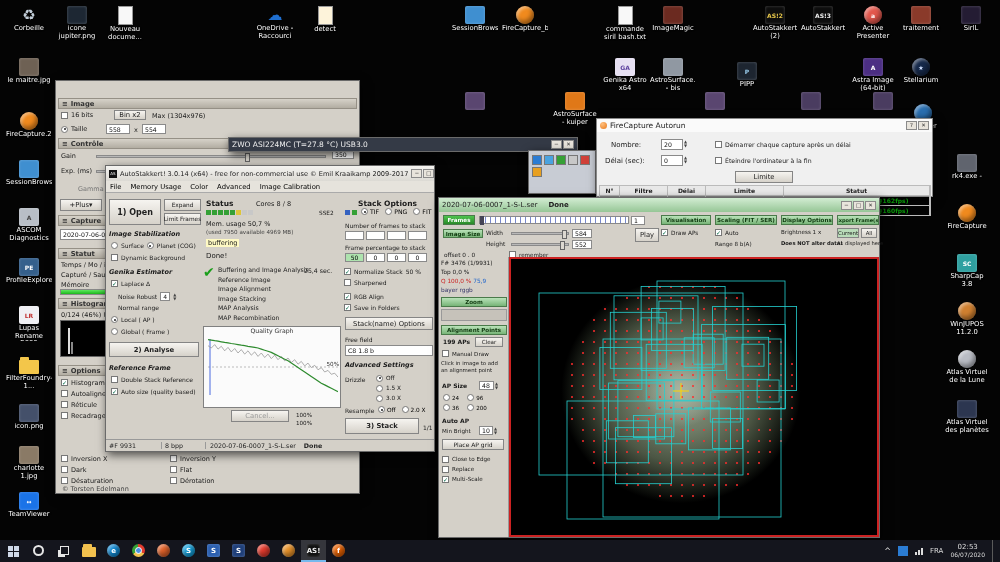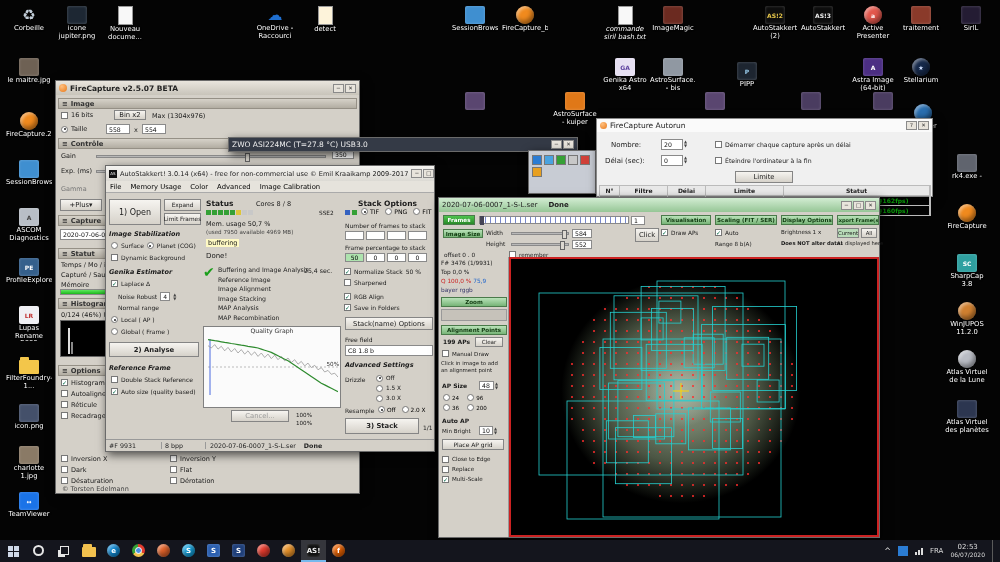--- a/index.html
+++ b/index.html
@@ -83,21 +83,21 @@
       <div class="lab">detect</div>
     </div>
       <div class="dicon" style="left: 452px; top: 6px;">
       <span class="glyphbox shape-square" style="background: rgb(63, 143, 208);"></span>
       <div class="lab">SessionBrowse...</div>
     </div>
       <div class="dicon" style="left: 502px; top: 6px;">
       <span class="glyphbox shape-circle" style="background: rgb(240, 138, 30);"></span>
       <div class="lab">FireCapture_beta</div>
     </div>
-      <div class="dicon" style="left: 602px; top: 6px; font-style: italic;">
+      <div class="dicon" style="left: 602px; top: 6px;">
       <span class="glyphbox shape-doc" style="background: rgb(248, 248, 248);"></span>
       <div class="lab">commande siril bash.txt</div>
     </div>
       <div class="dicon" style="left: 650px; top: 6px;">
       <span class="glyphbox shape-square" style="background: rgb(107, 42, 32);"></span>
       <div class="lab">ImageMagic</div>
     </div>
       <div class="dicon" style="left: 752px; top: 6px;">
       <span class="glyphbox shape-square" style="background: rgb(13, 13, 13); color: rgb(232, 200, 74);">AS!2</span>
       <div class="lab">AutoStakkert (2)</div>
@@ -231,28 +231,20 @@
       <div class="lab">Atlas Virtuel de la Lune</div>
     </div>
       <div class="dicon" style="left: 944px; top: 400px;">
       <span class="glyphbox shape-square" style="background: rgb(44, 54, 80);"></span>
       <div class="lab">Atlas Virtuel des planètes</div>
     </div>
     </div>
 </div>
 
 <div class="win" style="left:55px;top:80px;width:305px;height:414px;z-index:10">
-  <div class="tb" style="background:linear-gradient(#e9e5dd,#c8c4ba)">
-    <span style="width:8px;height:8px;border-radius:50%;background:radial-gradient(circle at 35% 30%,#ffc080,#e87818);flex:none"></span>
-    <span style="font-weight:bold">FireCapture v2.5.07 BETA</span>
-    <span class="wbtns">
-        <span class="wb">─</span>
-        <span class="wb">✕</span>
-      </span>
-  </div>
 
   <div class="sechdr" style="top:17px">
       <span>≡</span>
       <span>Image</span>
     </div>
   <div class="row" style="left:5px;top:30px">
     <span class="cb"></span>
       <span>16 bits</span>
   </div>
   <div class="btn" style="left:58px;top:29px;width:32px;height:10px">Bin x2</div>
@@ -271,21 +263,21 @@
     </div>
   <div class="lbl" style="left:5px;top:71px">Gain</div>
   <div class="slider" style="left:40px;top:74px;width:230px">
       <i style="left:148px"></i>
     </div>
   <div class="inp" style="left:276px;top:68px;width:22px;height:10px">350</div>
   <div class="lbl" style="left:5px;top:86px">Exp. (ms)</div>
   <div class="slider" style="left:40px;top:89px;width:230px">
       <i style="left:60px"></i>
     </div>
-  <div class="lbl" style="left:5px;top:104px;color:#777">Gamma</div>
+  <div class="lbl" style="left:22px;top:104px;color:#777">Gamma</div>
   <div class="btn" style="left:4px;top:118px;width:42px;height:12px">
       <span>+ </span>
       <span>Plus</span>
       <span> ▾</span>
     </div>
 
   <div class="sechdr" style="top:134px">
       <span>≡</span>
       <span>Capture</span>
     </div>
@@ -447,21 +439,21 @@
       </span>
   </div>
   <div style="position:absolute;left:0;top:15px;width:100%;height:12px;background:#e6e3dc;border-bottom:1px solid #aaa;display:flex;gap:9px;align-items:center;padding:0 4px;font-size:6.8px">
       <span>File</span>
       <span>Memory Usage</span>
       <span>Color</span>
       <span>Advanced</span>
       <span>Image Calibration</span>
     </div>
 
-  <div class="btn" style="left:3px;top:33px;width:52px;height:26px;font-weight:normal;font-size:8px">1) Open</div>
+  <div class="btn" style="left:3px;top:33px;width:52px;height:26px;font-weight:bold;font-size:8px">1) Open</div>
   <div class="btn" style="left:58px;top:33px;width:37px;height:12px;font-size:5.8px">Expand</div>
   <div class="btn" style="left:58px;top:47px;width:37px;height:12px;font-size:5.8px">Limit Frames</div>
 
   <div class="lbl ital" style="left:3px;top:64px">Image Stabilization</div>
   <div class="row" style="left:5px;top:76px;font-size:6px">
     <span class="radio"></span>
       <span>Surface</span>
     <span class="radio sel"></span>
       <span>Planet (COG)</span>
   </div>
@@ -661,21 +653,21 @@
   <div class="lbl" style="left:47px;top:43px;font-size:5.8px">Height</div>
   <div class="slider" style="left:72px;top:45px;width:58px">
       <i style="left:48px"></i>
     </div>
   <div class="inp" style="left:133px;top:42px;width:20px;height:9px">552</div>
   <div class="row" style="left:70px;top:53px;font-size:5.6px">
     <span class="cb"></span>
       <span>remember</span>
   </div>
   <div class="lbl" style="left:5px;top:54px;font-size:5.8px">offset 0 , 0</div>
-  <div class="btn" style="left:196px;top:30px;width:24px;height:14px">Click</div>
+  <div class="btn" style="left:196px;top:30px;width:24px;height:14px">Play</div>
 
   <div class="chip" style="left:222px;top:17px;width:50px;height:10px">Visualisation</div>
   <div class="row" style="left:222px;top:31px;font-size:5.8px">
     <span class="cb on"></span>
       <span>Draw APs</span>
   </div>
   <div class="chip" style="left:276px;top:17px;width:62px;height:10px">Scaling (FIT / SER)</div>
   <div class="row" style="left:276px;top:31px;font-size:5.8px">
     <span class="cb on"></span>
       <span>Auto</span>

